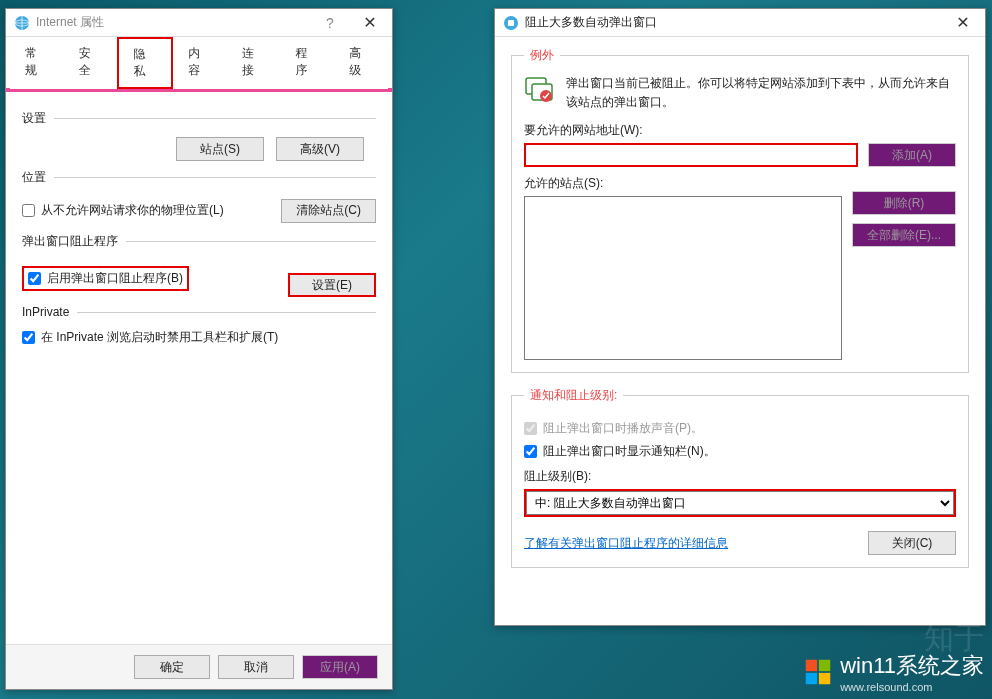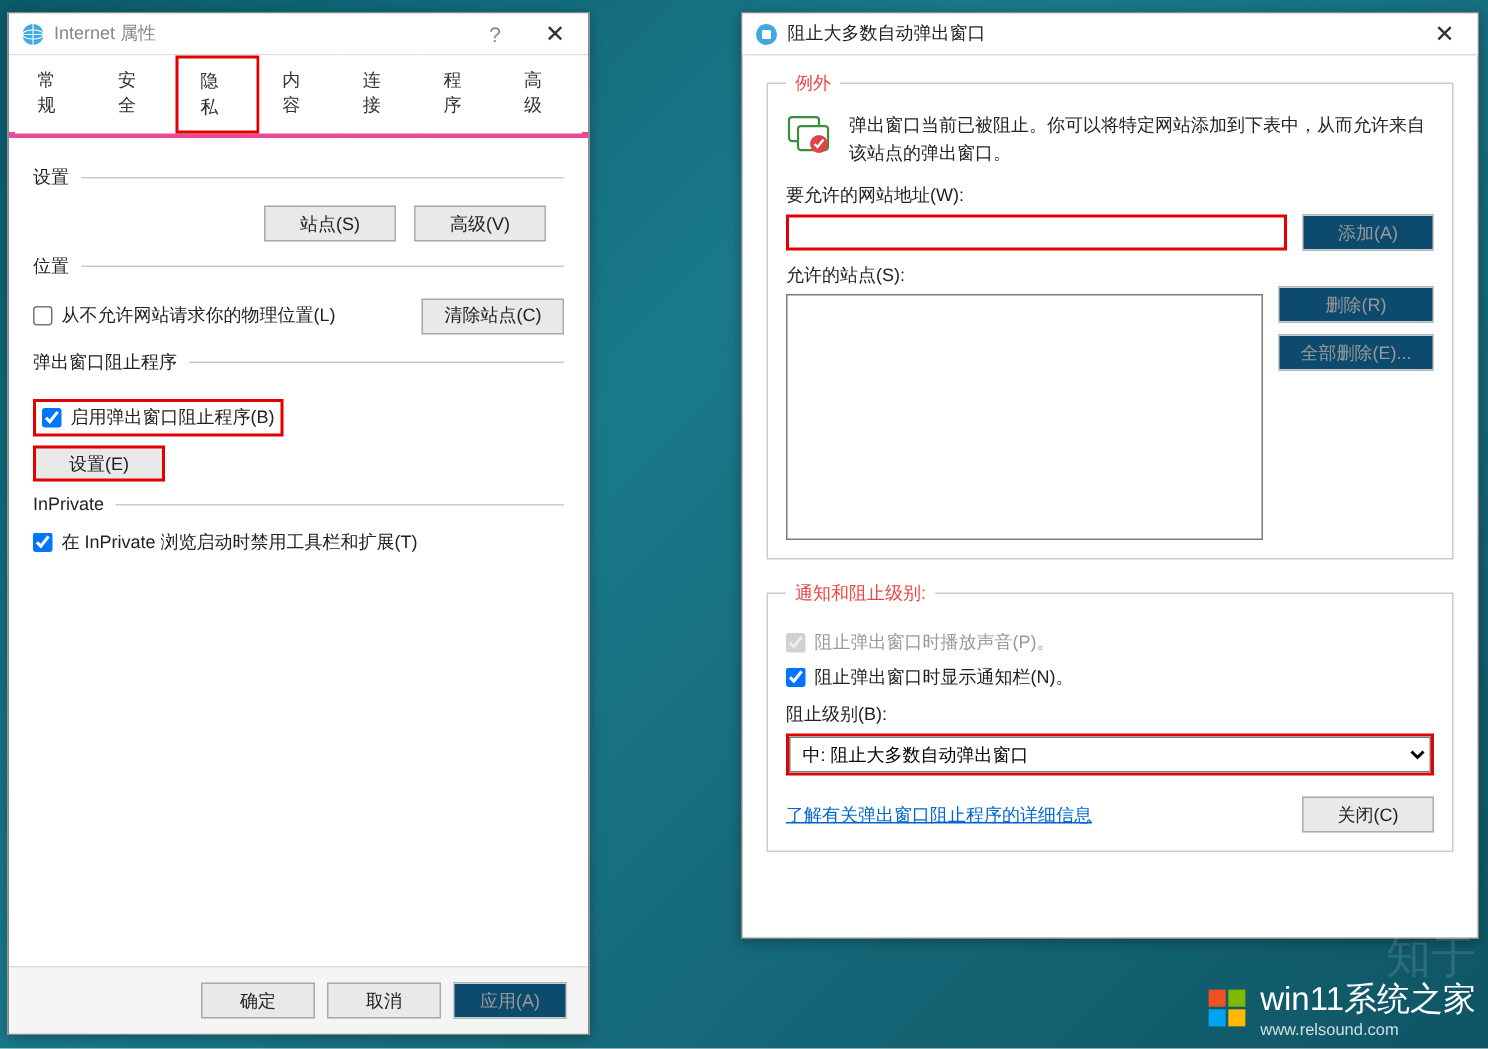--- a/index.html
+++ b/index.html
@@ -71,21 +71,21 @@
       min-width: 88px;
       height: 24px;
       padding: 0 14px;
       background: #e9e9e9;
       border: 1px solid #aaa;
       cursor: pointer;
       font-family: inherit;
       font-size: 12px;
       color: #222;
     }
-    .btn:disabled { color: #999; border-color: #ccc; background: #0c4a6e; cursor: default; text-align: center; }
+    .btn:disabled { color: #999; border-color: #ccc; background: #701a75; cursor: default; text-align: center; }
     .ck-row { display: flex; align-items: center; margin: 6px 0; }
     .ck-row input[type=checkbox] { margin-right: 6px; }
     .ck-row label { color: #222; }
     .footer {
       display: flex;
       justify-content: flex-end;
       gap: 8px;
       padding: 10px 14px;
       border-top: 1px solid #ddd;
       background: #f5f5f5;
@@ -190,21 +190,21 @@
         <input type="checkbox" id="ck-loc" style="">
         <label for="ck-loc">从不允许网站请求你的物理位置(L)</label>
       </div>
       <button class="btn">清除站点(C)</button>
     </div>
 
     <div class="group-label">
       <span>弹出窗口阻止程序</span>
       <div class="line"></div>
     </div>
-    <div style="display:flex;justify-content:space-between;align-items:flex-start;flex-direction:column;">
+    <div style="display:flex;justify-content:space-between;align-items:flex-end;">
       <div class="ck-row highlight-red" style="padding:2px 4px;">
         <input type="checkbox" id="ck-pop" checked="" style="">
         <label for="ck-pop">启用弹出窗口阻止程序(B)</label>
       </div>
       <button class="btn highlight-red" style="min-width:88px;">设置(E)</button>
     </div>
 
     <div class="group-label">
       <span>InPrivate</span>
       <div class="line"></div>

